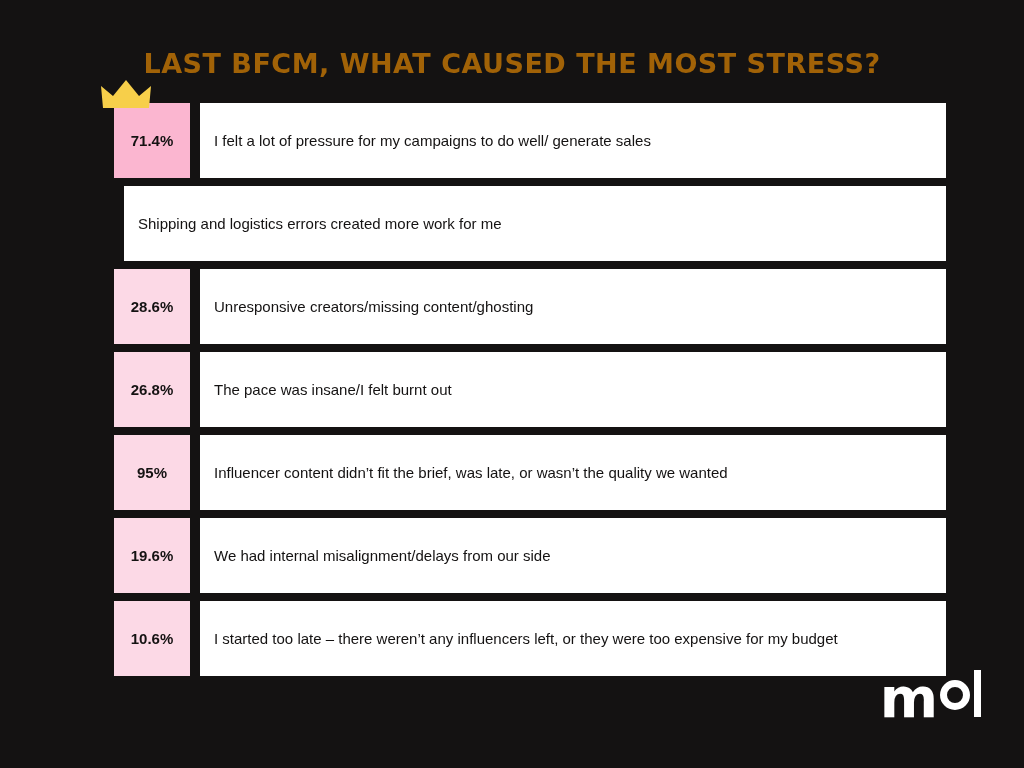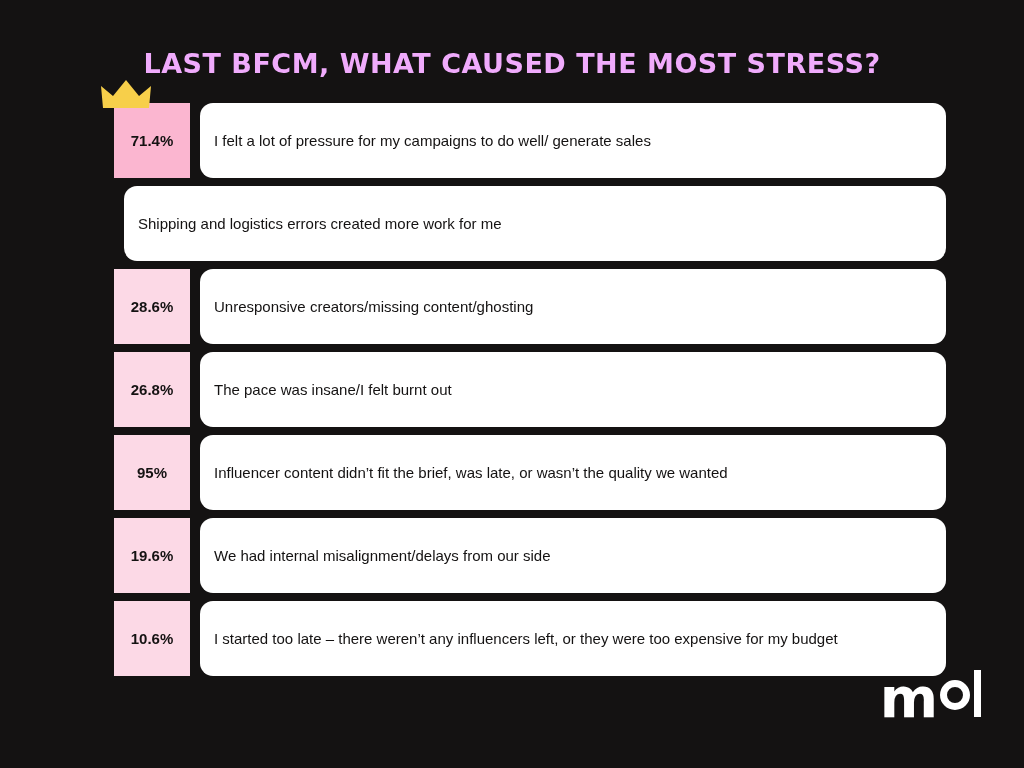--- a/index.html
+++ b/index.html
@@ -18,21 +18,21 @@
     width: 1024px;
     height: 768px;
     background: #141212;
   }
   .title {
     position: absolute;
     top: 48px;
     left: 0;
     width: 1024px;
     text-align: center;
-    color: #f0abfc;
+    color: #a16207;
     font-size: 27px;
     font-weight: bold;
     letter-spacing: 0.5px;
     font-family: "DejaVu Sans", sans-serif;
     text-transform: uppercase;
   }
   .rows {
     position: absolute;
     top: 103px;
     left: 98px;
@@ -64,21 +64,20 @@
     margin-left: 10px;
     flex: 1 1 auto;
     background: #ffffff;
     display: flex;
     align-items: center;
     padding-left: 14px;
     padding-right: 14px;
     color: #141212;
     font-size: 15px;
     box-sizing: border-box;
-    border-radius: 13px;
   }
   .crown {
     position: absolute;
     left: -14px;
     top: -26px;
     width: 52px;
     height: 34px;
   }
   .logo {
     position: absolute;

